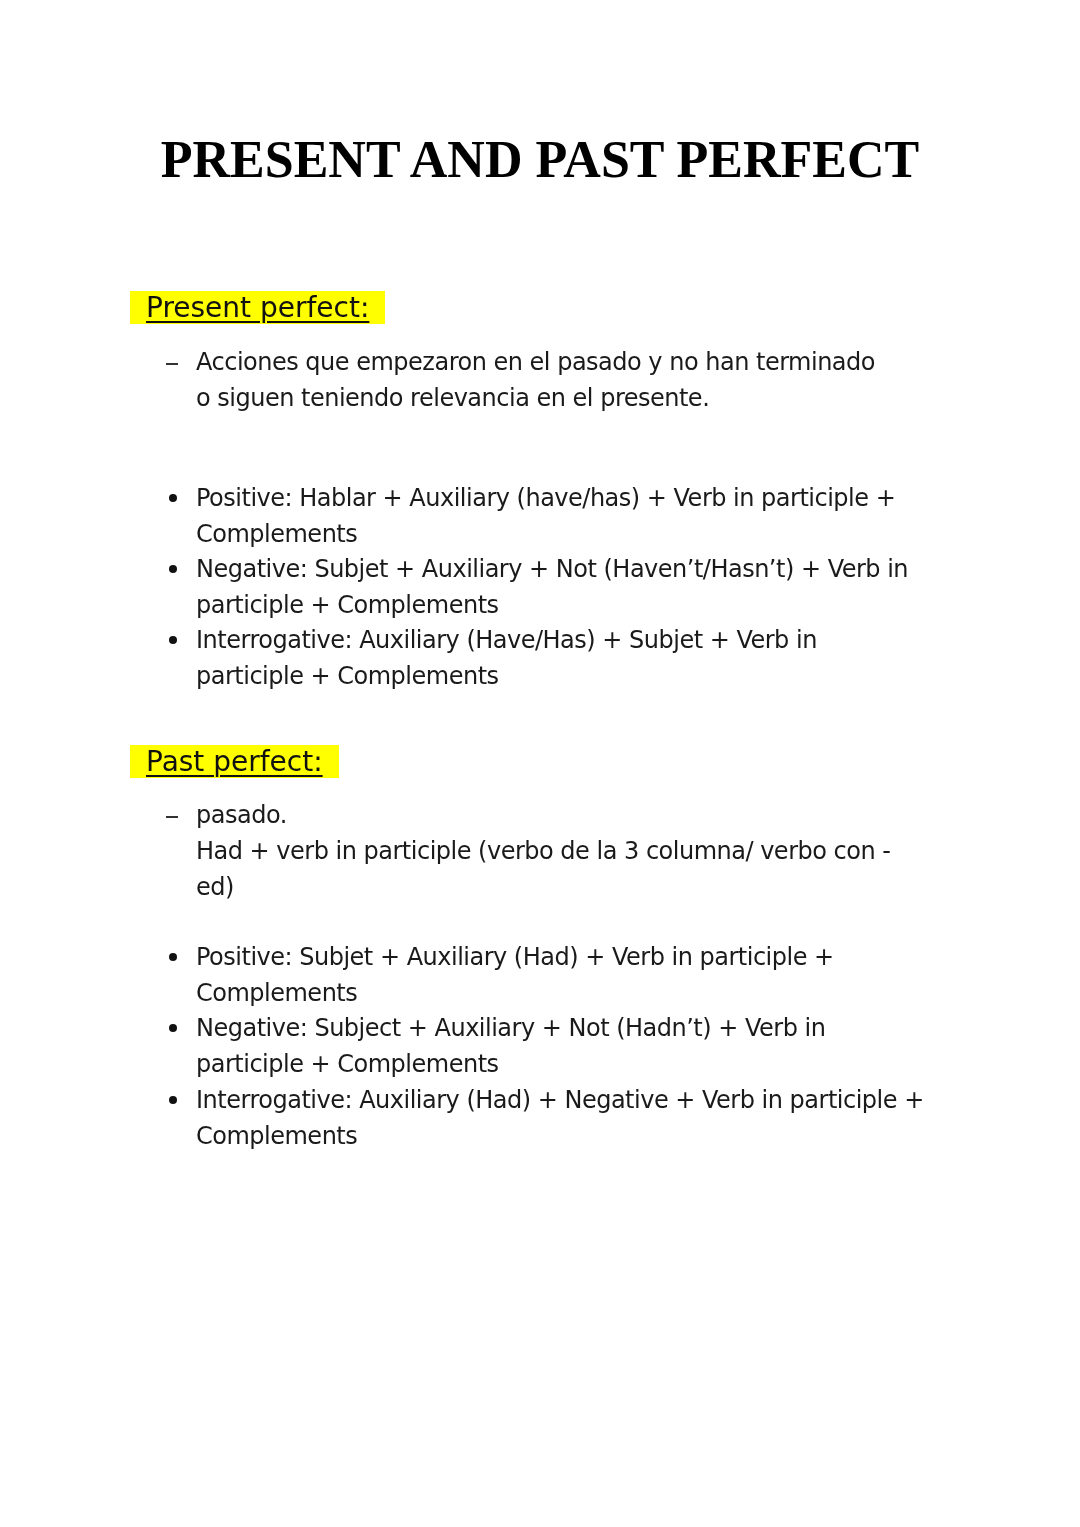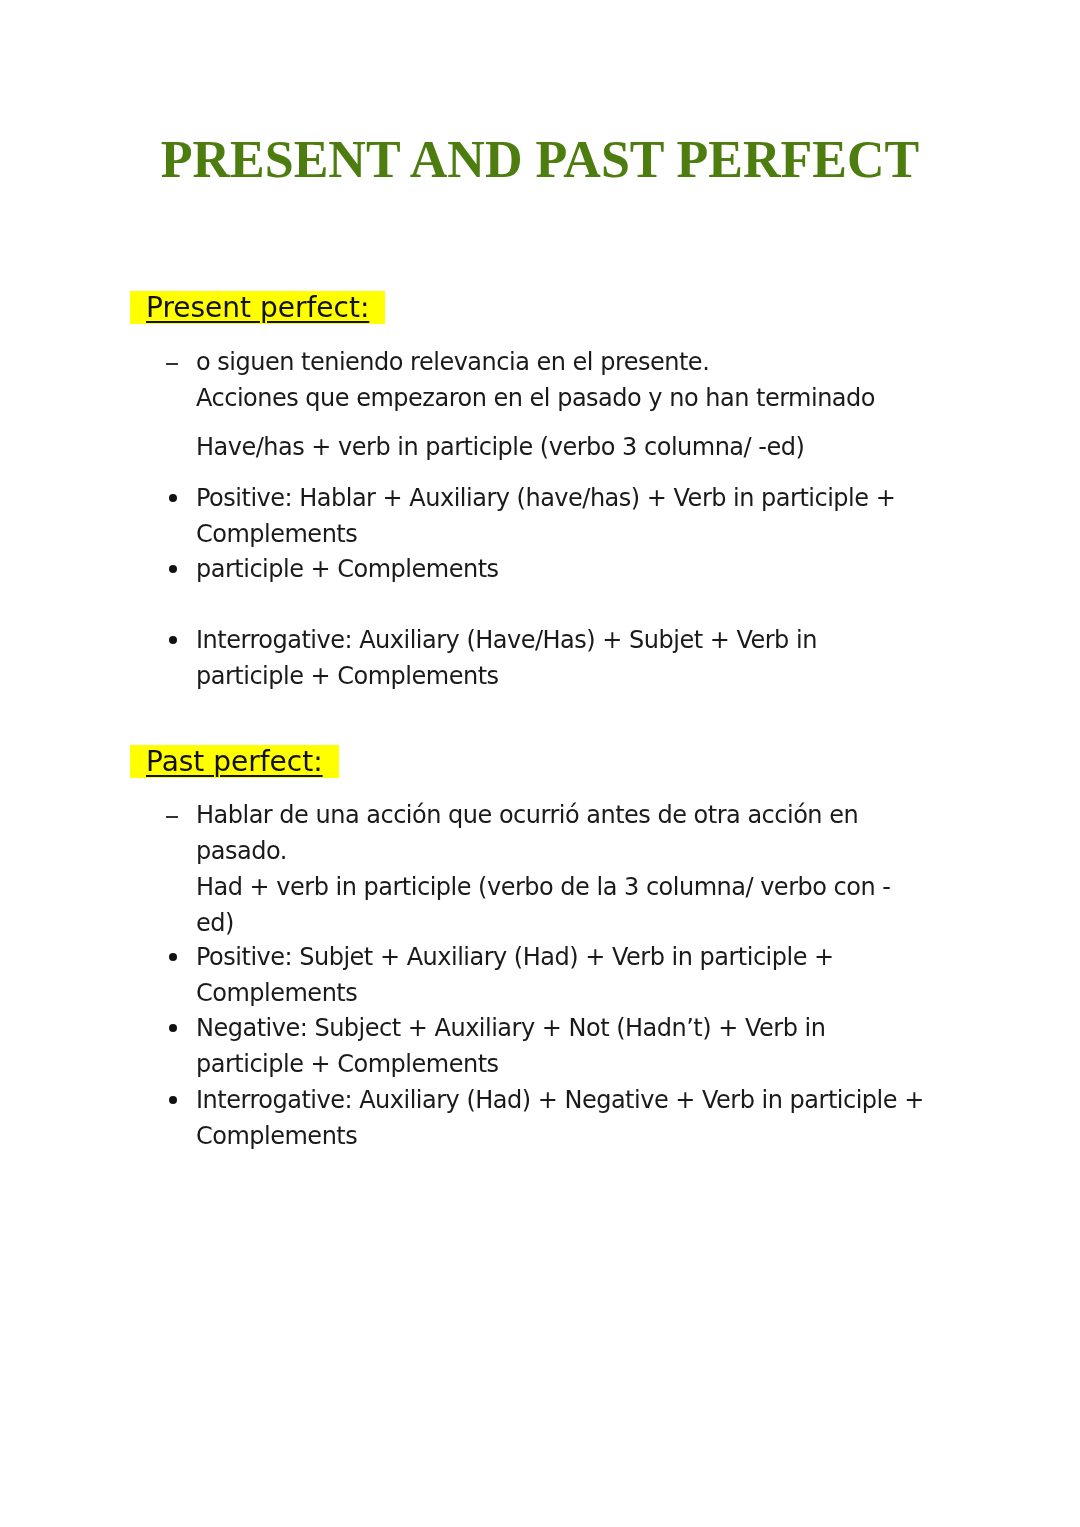--- a/index.html
+++ b/index.html
@@ -1,21 +1,21 @@
 <!DOCTYPE html>
 <html><head>
   <meta charset="utf-8">
   <style>
     html, body { margin: 0; padding: 0; background: #ffffff; }
     body { width: 1080px; height: 1527px; position: relative; overflow: hidden; color: #1a1a1a; }
     .page { position: absolute; left: 0; top: 0; width: 1080px; height: 1527px; background: #fff; }
     .title {
       position: absolute; left: 0; top: 128px; width: 1080px; text-align: center;
       font-family: "Liberation Serif", "DejaVu Serif", serif; font-weight: bold;
-      font-size: 52px; line-height: 64px; color: #4d7c0f; letter-spacing: 0px;
+      font-size: 52px; line-height: 64px; color: #000000; letter-spacing: 0px;
     }
     .heading {
       position: absolute; left: 130px;
       font-family: "DejaVu Sans", "Liberation Sans", sans-serif;
       font-size: 28px; line-height: 38px; color: #111;
       text-decoration: underline; text-underline-offset: 4px; text-decoration-thickness: 2px;
     }
     .heading span { background: #ffff00; padding: 0 16px; }
     .body-text {
       font-family: "DejaVu Sans", "Liberation Sans", sans-serif;
@@ -35,58 +35,57 @@
 
   <div class="title">PRESENT AND PAST PERFECT</div>
 
   <div class="heading" style="top:289px;">
     <span>Present perfect:</span>
   </div>
 
   <div class="item body-text" style="top:344px;">
     <span class="marker dash"></span>
     <div class="text">
+      <div>Acciones que empezaron en el pasado y no han terminado</div>
       <div>o siguen teniendo relevancia en el presente.</div>
-      <div>Acciones que empezaron en el pasado y no han terminado</div>
     </div>
   </div>
 
-  <div class="plain body-text" style="top:429px;">Have/has + verb in participle (verbo 3 columna/ -ed)</div>
 
   <div class="item body-text" style="top:480px;">
     <span class="marker bullet"></span>
     <div class="text">
       <div>Positive: Hablar + Auxiliary (have/has) + Verb in participle +</div>
       <div>Complements</div>
     </div>
   </div>
 
   <div class="item body-text" style="top:551px;">
     <span class="marker bullet"></span>
     <div class="text">
+      <div>Negative: Subjet + Auxiliary + Not (Haven’t/Hasn’t) + Verb in</div>
       <div>participle + Complements</div>
     </div>
   </div>
 
   <div class="item body-text" style="top:622px;">
     <span class="marker bullet"></span>
     <div class="text">
       <div>Interrogative: Auxiliary (Have/Has) + Subjet + Verb in</div>
       <div>participle + Complements</div>
     </div>
   </div>
 
   <div class="heading" style="top:743px;">
     <span>Past perfect:</span>
   </div>
 
   <div class="item body-text" style="top:797px;">
     <span class="marker dash"></span>
     <div class="text">
-      <div>Hablar de una acción que ocurrió antes de otra acción en</div>
       <div>pasado.</div>
       <div>Had + verb in participle (verbo de la 3 columna/ verbo con -</div>
       <div>ed)</div>
     </div>
   </div>
 
   <div class="item body-text" style="top:939px;">
     <span class="marker bullet"></span>
     <div class="text">
       <div>Positive: Subjet + Auxiliary (Had) + Verb in participle +</div>

